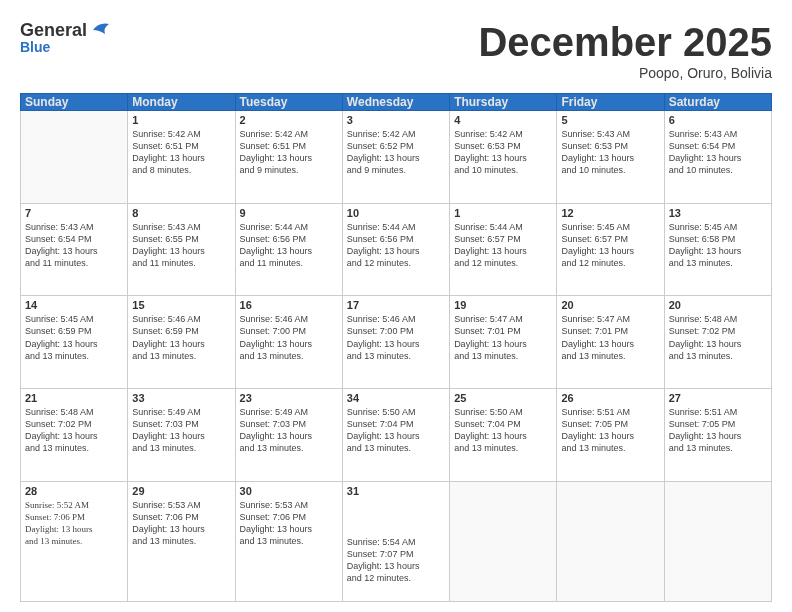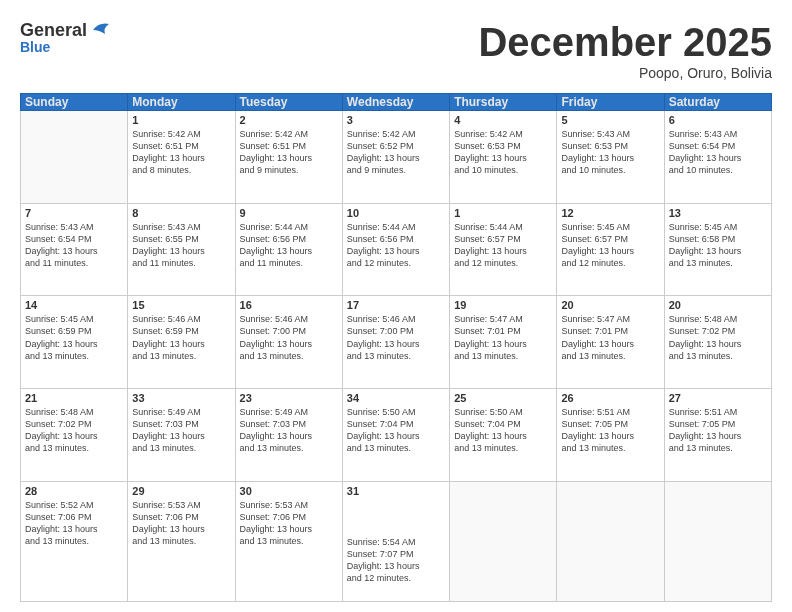--- a/index.html
+++ b/index.html
@@ -313,21 +313,21 @@
             <span class="day-num">27</span>
             <div class="day-info" style="white-space: pre-line;">Sunrise: 5:51 AM
 Sunset: 7:05 PM
 Daylight: 13 hours
 and 13 minutes.</div>
           </td>
         </tr>
         <tr>
           <td>
             <span class="day-num">28</span>
-            <div class="day-info" style="white-space: pre-line;">Sunrise: 5:52 AM
+            <div class="day-info" style="white-space: pre-line; font-family: Liberation Serif, serif;">Sunrise: 5:52 AM
 Sunset: 7:06 PM
 Daylight: 13 hours
 and 13 minutes.</div>
           </td>
           <td>
             <span class="day-num">29</span>
             <div class="day-info" style="white-space: pre-line;">Sunrise: 5:53 AM
 Sunset: 7:06 PM
 Daylight: 13 hours
 and 13 minutes.</div>

